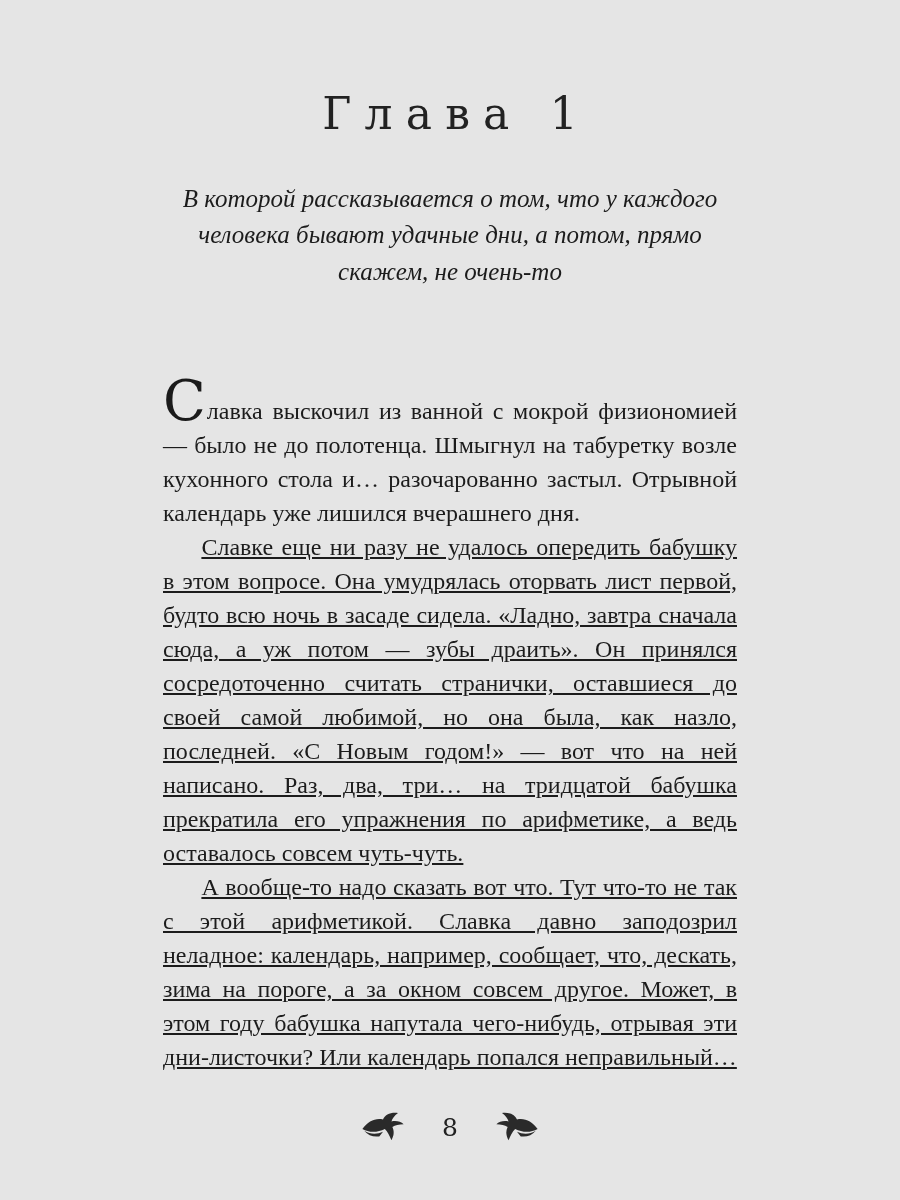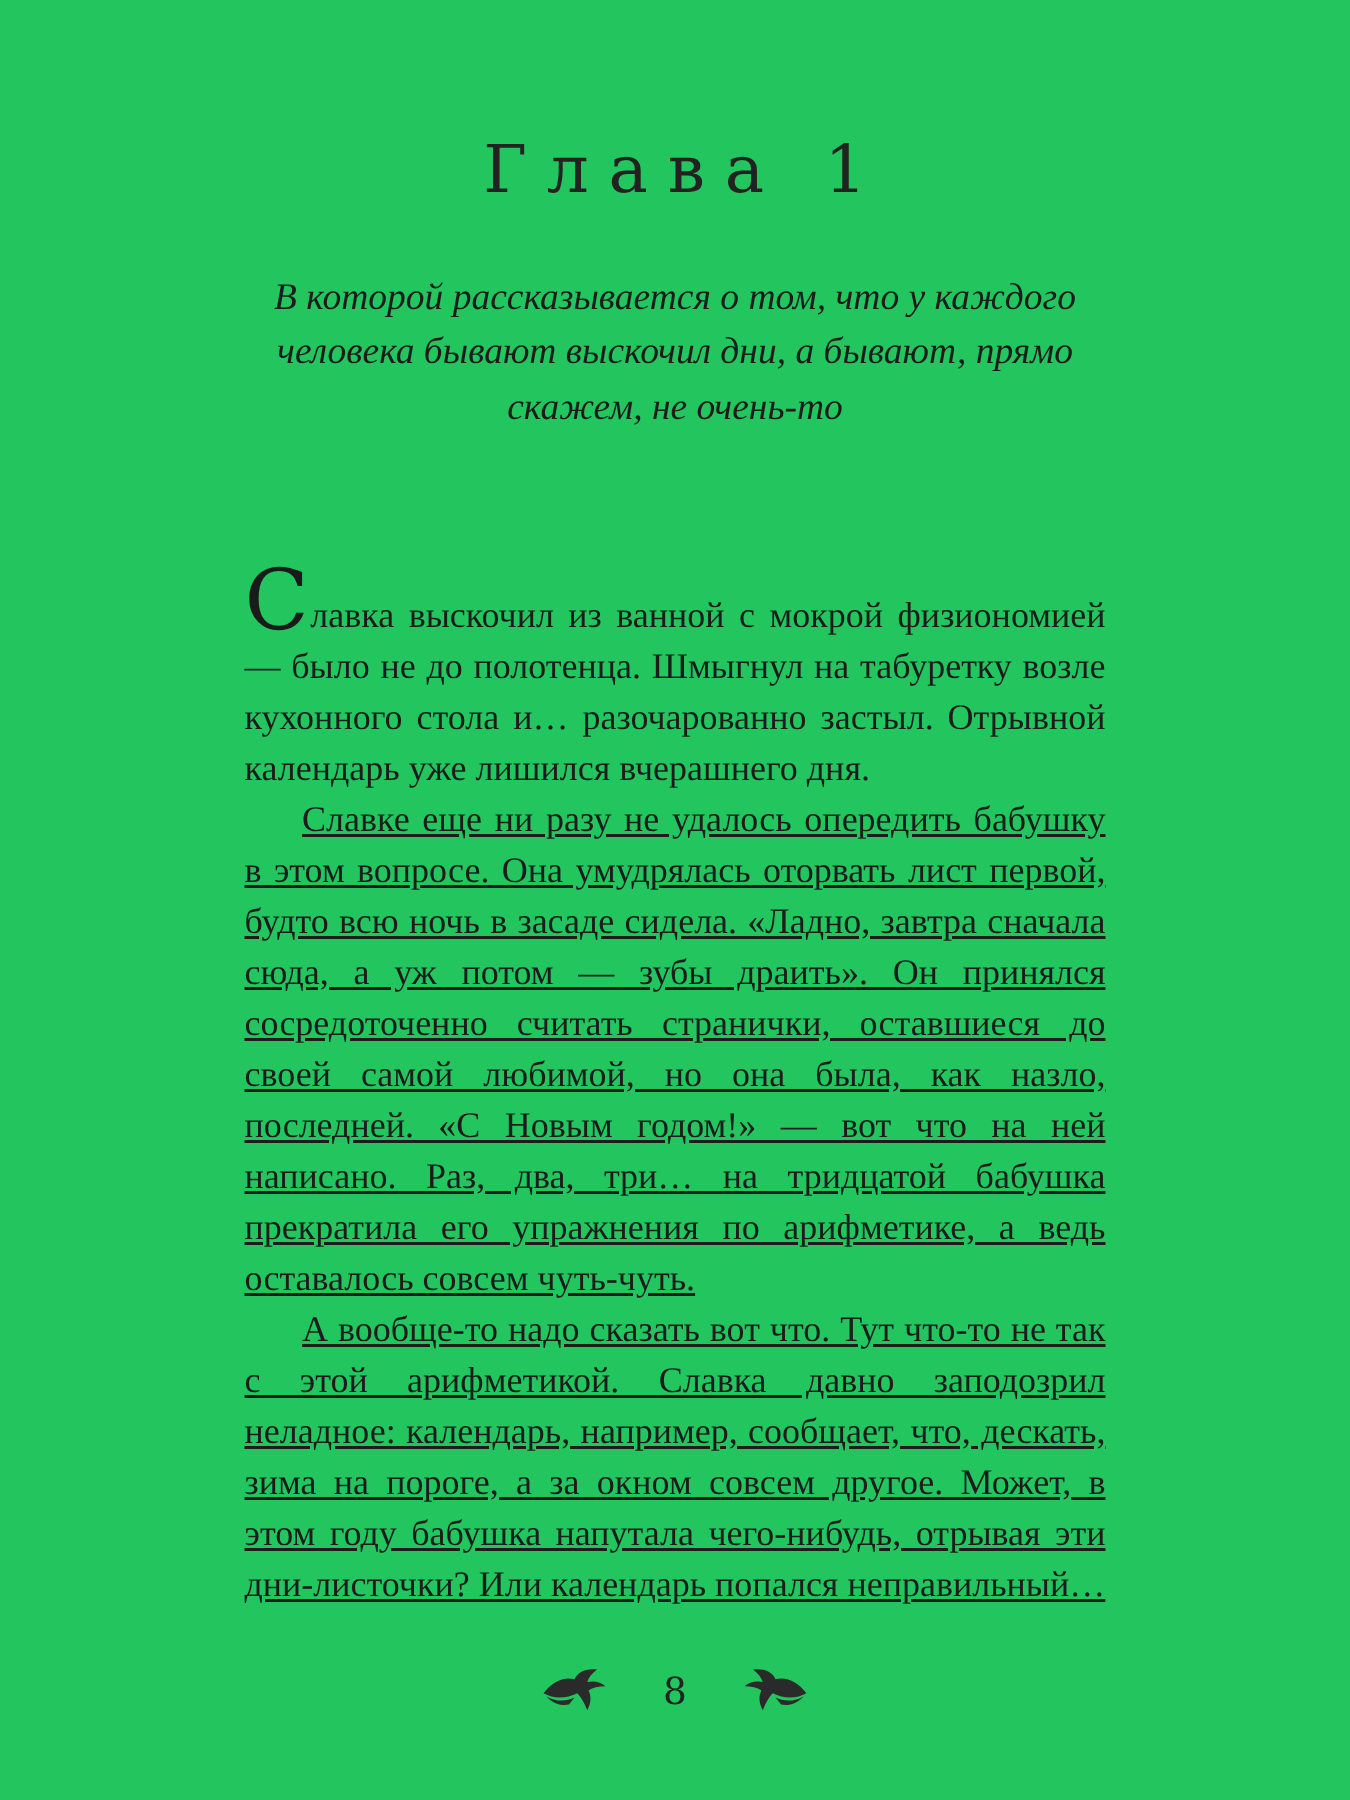--- a/index.html
+++ b/index.html
@@ -5,21 +5,21 @@
   html, body {
     margin: 0;
     padding: 0;
     background: #ffffff;
   }
   .book-page {
     position: relative;
     width: 900px;
     height: 1200px;
     margin: 0 auto;
-    background: #22c55e;
+    background: #e5e5e5;
     color: #1c1c1c;
     box-sizing: border-box;
     padding-top: 88px;
     font-family: "Liberation Serif", serif;
     overflow: hidden;
   }
   .chapter-title {
     margin: 0 0 42px 0;
     padding-left: 0.3em; 
     text-align: center;
@@ -90,21 +90,21 @@
     transform: scaleX(-1);
   }
 </style>
 </head>
 <body>
 
 <div class="book-page">
 
   <h1 class="chapter-title">Глава 1</h1>
 
-  <p class="subtitle">В которой рассказывается о том, что у каждого человека бывают выскочил дни, а бывают, прямо скажем, не очень-то</p>
+  <p class="subtitle">В которой рассказывается о том, что у каждого человека бывают удачные дни, а потом, прямо скажем, не очень-то</p>
 
   <div class="body-text">
     <p class="para first"><span class="dropcap">С</span><span>лавка выскочил из ванной с мокрой физиономией — было не до полотенца. Шмыгнул на табуретку возле кухонного стола и… разочарованно застыл. Отрывной календарь уже лишился вчерашнего дня.</span></p>
 
     <p class="para indent">Славке еще ни разу не удалось опередить бабушку в этом вопросе. Она умудрялась оторвать лист первой, будто всю ночь в засаде сидела. «Ладно, завтра сначала сюда, а уж потом — зубы драить». Он принялся сосредоточенно считать странички, оставшиеся до своей самой любимой, но она была, как назло, последней. «С Новым годом!» — вот что на ней написано. Раз, два, три… на тридцатой бабушка прекратила его упражнения по арифметике, а ведь оставалось совсем чуть-чуть.</p>
 
     <p class="para indent">А вообще-то надо сказать вот что. Тут что-то не так с этой арифметикой. Славка давно заподозрил неладное: календарь, например, сообщает, что, дескать, зима на пороге, а за окном совсем другое. Может, в этом году бабушка напутала чего-нибудь, отрывая эти дни-листочки? Или календарь попался неправильный…</p>
   </div>
 
   <div class="page-footer">

